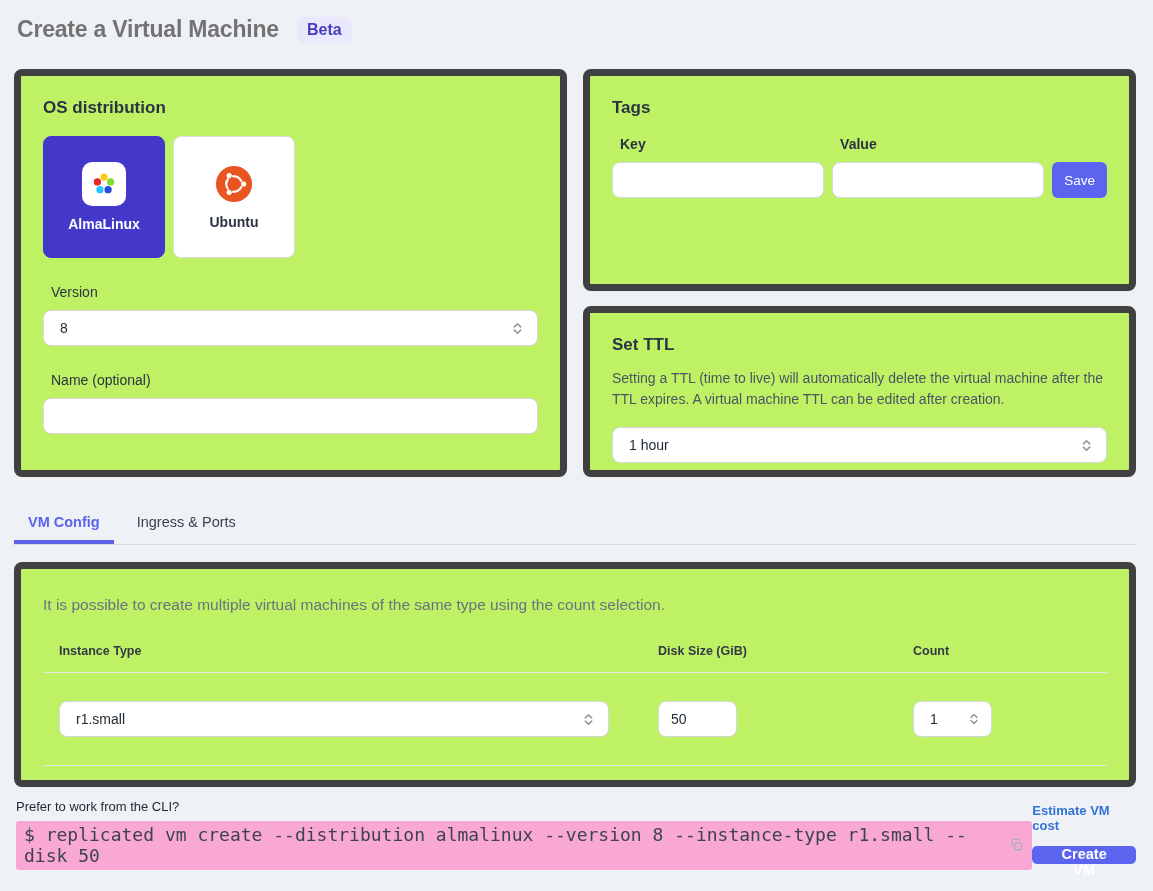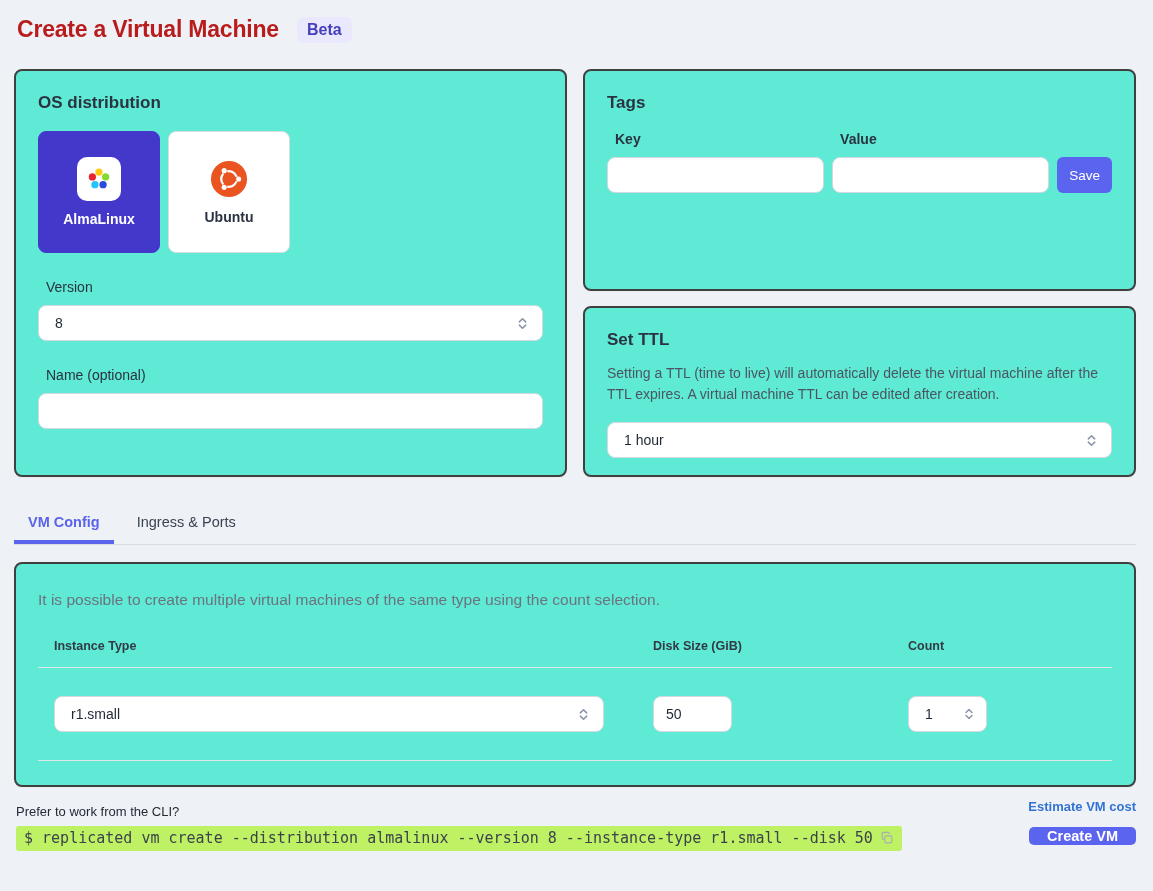--- a/index.html
+++ b/index.html
@@ -7,29 +7,29 @@
   body {
     background: var(--page_bg, #eef1f5);
     font-family: "Liberation Sans", "DejaVu Sans", sans-serif;
     color: #2a3342;
     overflow: hidden;
   }
   .page { width: 1153px; height: 891px; padding: 14px 17px 0 14px; }
 
   
   .page-header { display: flex; align-items: center; gap: 18px; padding: 2px 0 0 3px; }
-  .page-title { font-size: 23px; font-weight: 700; color: #b91c1c; letter-spacing: -0.2px; }
+  .page-title { font-size: 23px; font-weight: 700; color: #737373; letter-spacing: -0.2px; }
   .beta-badge {
     background: #e9e8fc; color: #453fbe; font-size: 16px; font-weight: 600;
     padding: 5px 10px; border-radius: 7px; line-height: 1;
   }
 
   
   .card {
-    background: #5eead4; border: 2px solid #404040; border-radius: 8px;
+    background: #bef264; border: 7px solid #404040; border-radius: 8px;
     box-shadow: 0 1px 2px rgba(16,24,40,.03);
   }
   .card h2 { font-size: 17px; font-weight: 600; color: #2b3342; }
 
   .top-grid { display: flex; gap: 16px; margin-top: 26px; }
   .os-card { width: 553px; height: 408px; padding: 22px; }
   .right-col { width: 553px; display: flex; flex-direction: column; gap: 15px; }
   .tags-card { height: 222px; padding: 22px; }
   .ttl-card { height: 171px; padding: 22px; }
 
@@ -98,23 +98,23 @@
     display: flex; align-items: center; justify-content: space-between;
     padding: 0 10px 0 16px; font-size: 14px; color: #1f2733; background: #fff;
   }
 
   
   .page-footer { display: flex; justify-content: space-between; align-items: flex-end; margin-top: 12px; padding-left: 2px; }
   .cli-block { display: flex; flex-direction: column; gap: 7px; }
   .cli-prompt { font-size: 13px; color: #242b36; }
   .cli-code {
     display: inline-flex; align-items: center; gap: 7px; align-self: flex-start;
-    background: #bef264; border-radius: 3px; padding: 3px 8px 4px;
+    background: #f9a8d4; border-radius: 3px; padding: 3px 8px 4px;
     font-family: "DejaVu Sans Mono", "Liberation Mono", monospace;
-    font-size: 15px; color: #3c434c;
+    font-size: 18px; color: #3c434c;
   }
   .copy-icon { display: inline-flex; cursor: pointer; }
   .footer-actions { display: flex; flex-direction: column; align-items: flex-end; gap: 13px; padding-bottom: 6px; }
   .estimate-link { font-size: 13px; font-weight: 600; color: var(--link_blue, #3273d3); text-decoration: none; cursor: pointer; }
   .create-btn {
     height: 18px; padding: 0 18px; border: none; border-radius: 5px;
     background: var(--accent, #5b64ee); color: #fff; font-size: 14.5px; font-weight: 700;
     font-family: "Liberation Sans", sans-serif; cursor: pointer;
   }
 </style>

